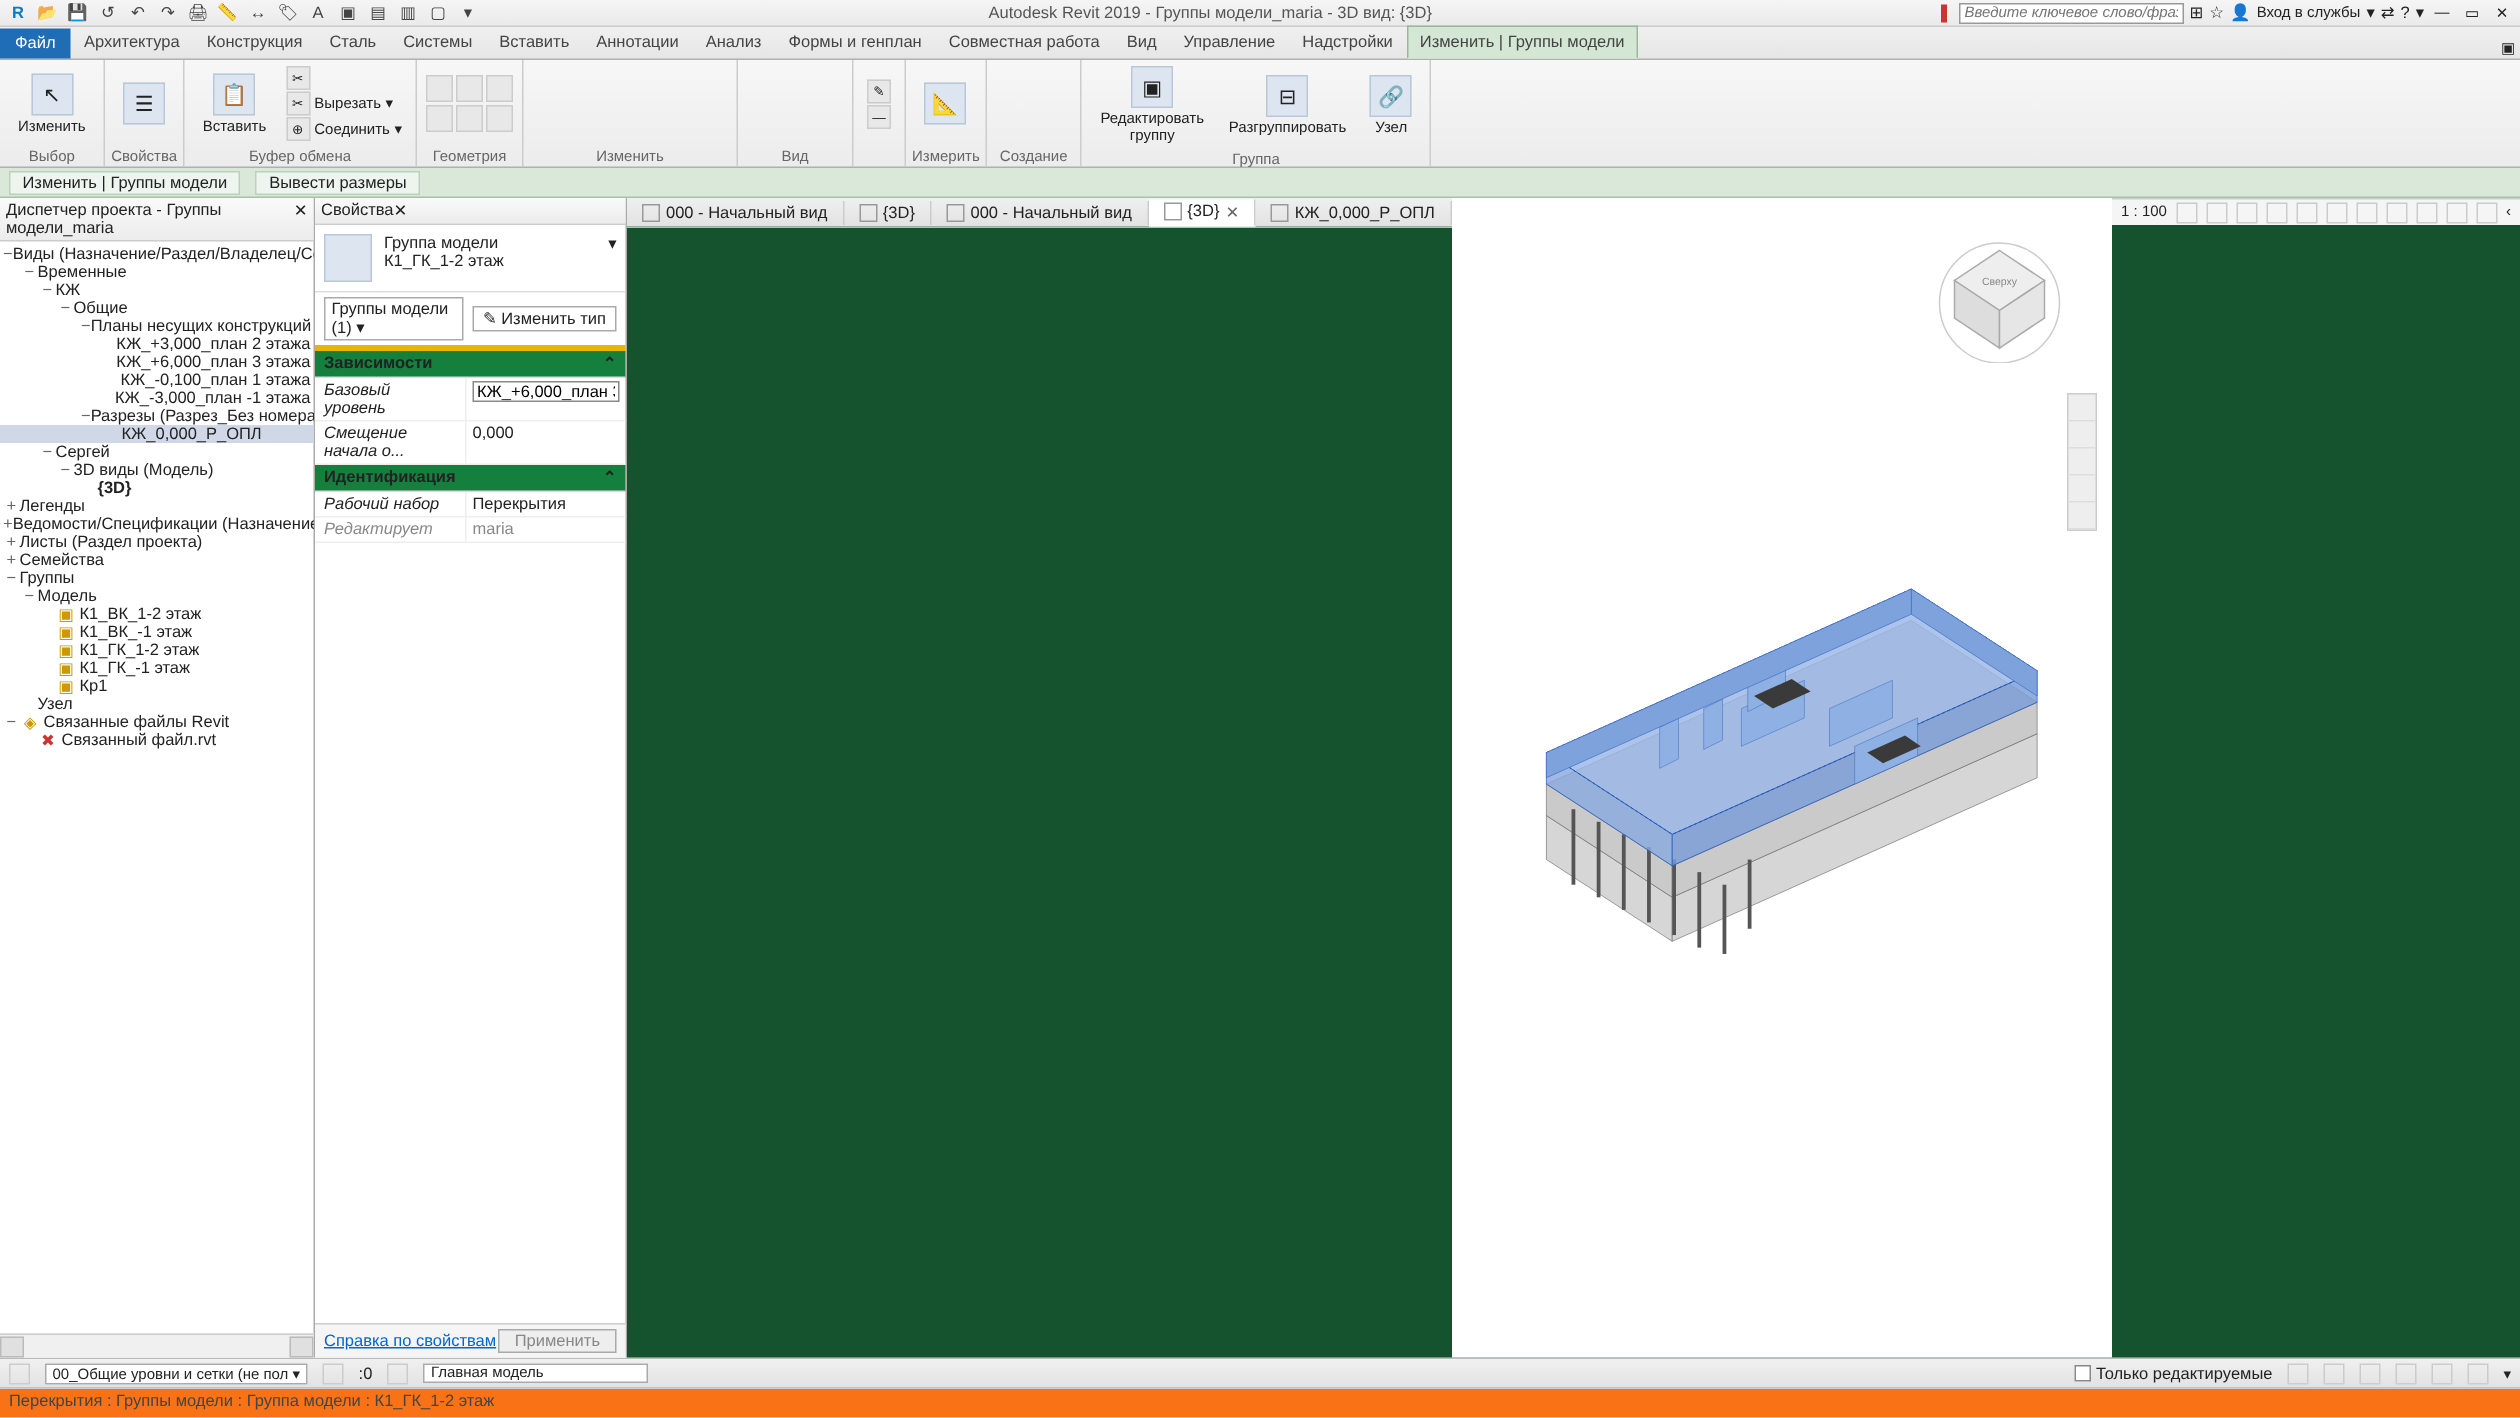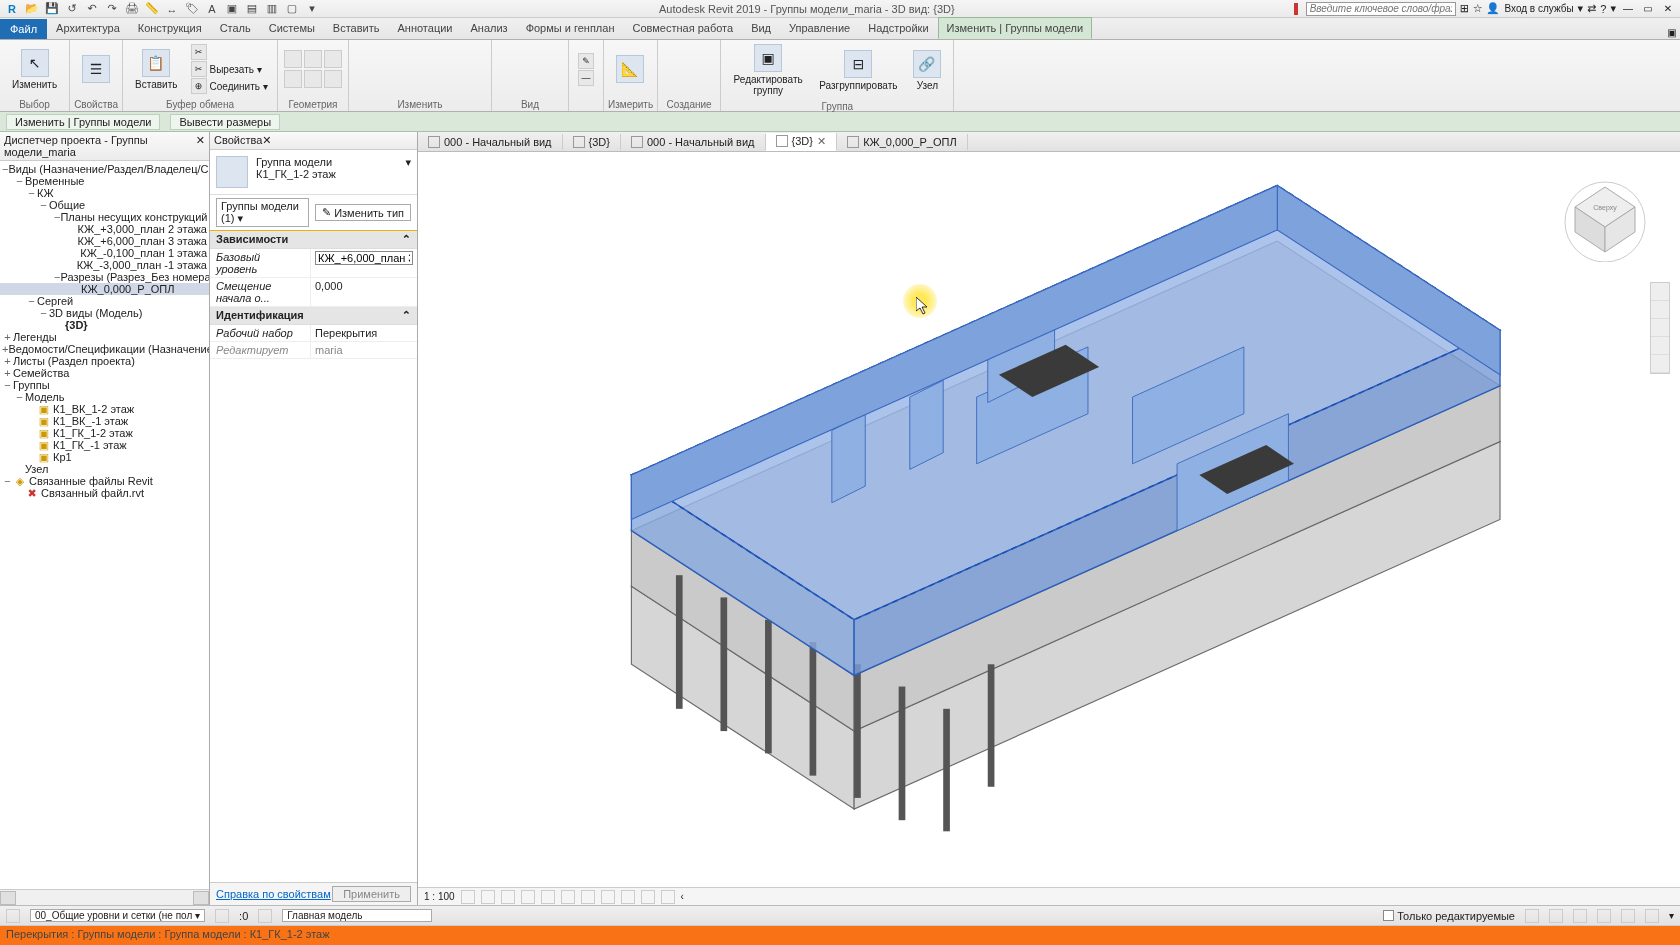--- a/index.html
+++ b/index.html
@@ -49,36 +49,36 @@
 .node .tw { width:11px; text-align:center; color:#666; }
 .node .ic { width:14px; height:12px; margin-right:2px; display:inline-flex; align-items:center; justify-content:center; }
 .node.sel { background:#d0d8e8; }
 .node.bold { font-weight:bold; }
 .lvl0{padding-left:2px}.lvl1{padding-left:14px}.lvl2{padding-left:26px}.lvl3{padding-left:38px}.lvl4{padding-left:54px}.lvl5{padding-left:70px}
 
 
 .props { width:208px; display:flex; flex-direction:column; background:#fff; border-right:1px solid #aaa; }
 .props-head { display:flex; align-items:flex-start; padding:6px; gap:8px; border-bottom:1px solid #ddd; }
 .props-head .ic { width:32px; height:32px; background:#dde6f0; border:1px solid #b8c8d8; }
-.props-row { display:flex; align-items:center; padding:3px 6px; gap:6px; border-bottom:1px solid #eab308; }
+.props-row { display:flex; align-items:center; padding:3px 6px; gap:6px; border-bottom:4px solid #eab308; }
 .props-sel { flex:1; border:1px solid #aaa; padding:1px 4px; font-size:11px; background:#fff; }
 .props-edit { border:1px solid #aaa; padding:1px 6px; font-size:11px; display:flex; align-items:center; gap:3px; }
-.cat { background:#e5e5e5; font-weight:bold; padding:2px 6px; border-bottom:1px solid #ddd; display:flex; justify-content:space-between; font-size:11px; }
+.cat { background:#15803d; font-weight:bold; padding:2px 6px; border-bottom:1px solid #ddd; display:flex; justify-content:space-between; font-size:11px; }
 .prow { display:flex; border-bottom:1px solid #eee; font-size:11px; }
 .prow .k { width:100px; padding:2px 6px;font-style:italic; }
 .prow .v { flex:1; padding:2px 4px; border-left:1px solid #eee; }
 .prow .v.inp { }
 .prow .v.inp input { width:100%; border:1px solid #888; font-size:11px; padding:0 2px; }
 .prow.dim { color:#888; }
 .props-foot { margin-top:auto; display:flex; justify-content:space-between; align-items:center; padding:3px 6px; border-top:1px solid #ccc; background:#f5f5f5; font-size:11px; }
 .props-foot a { color:#0066cc; text-decoration:underline; }
 .props-foot .apply { border:1px solid #aaa; background:#eee; padding:1px 10px; color:#888; }
 
 
-.viewarea { flex:1; display:flex; flex-direction:column; background:#14532d; position:relative; }
+.viewarea { flex:1; display:flex; flex-direction:row; background:#14532d; position:relative; }
 .view-tabs { height:20px; background:linear-gradient(#f0f0f0,#e2e2e2); border-bottom:1px solid #bbb; display:flex; align-items:center; }
 .view-tabs .vtab { display:flex; align-items:center; gap:4px; padding:2px 10px; font-size:11px; border-right:1px solid #ccc; position:relative; }
 .view-tabs .vtab.active { background:#fff; border-bottom:1px solid #fff; }
 .view-tabs .vtab .ic { width:12px; height:12px; border:1px solid #999; }
 .view-tabs .vtab .x { font-size:11px; color:#666; }
 .canvas { flex:1; position:relative; background:#fff; overflow:hidden; }
 .viewcube { position:absolute; top:20px; right:30px; width:90px; height:90px; }
 .navbar { position:absolute; top:130px; right:10px; width:20px; background:#eee; border:1px solid #ccc; display:flex; flex-direction:column; }
 .navbar .nb { height:18px; border-bottom:1px solid #ddd; }
 .view-controls { height:18px; background:#f5f5f5; border-top:1px solid #ccc; display:flex; align-items:center; padding:0 6px; gap:6px; font-size:10px; }

